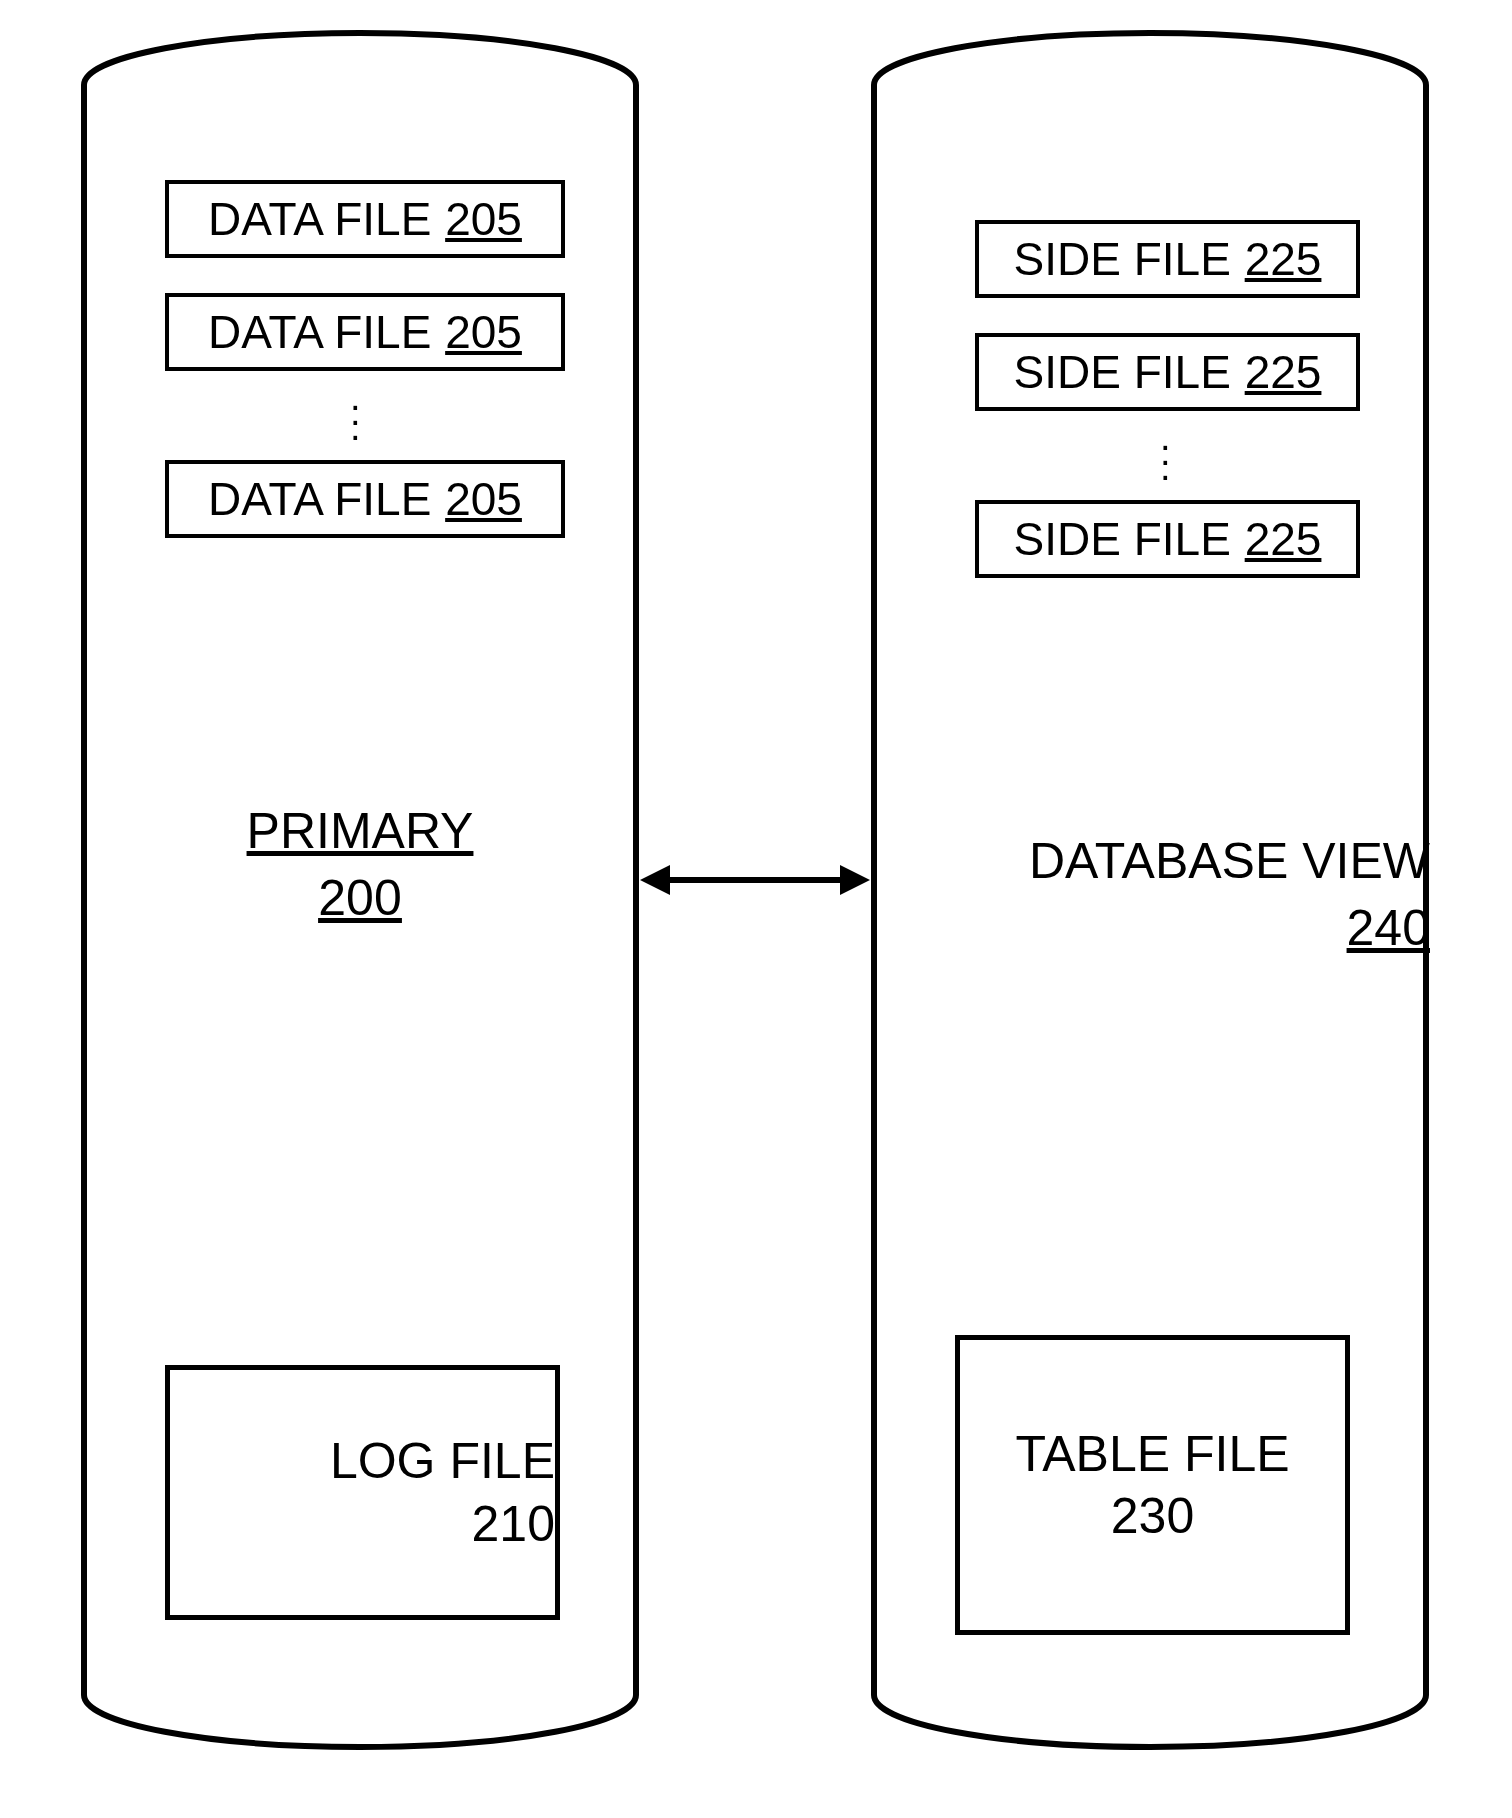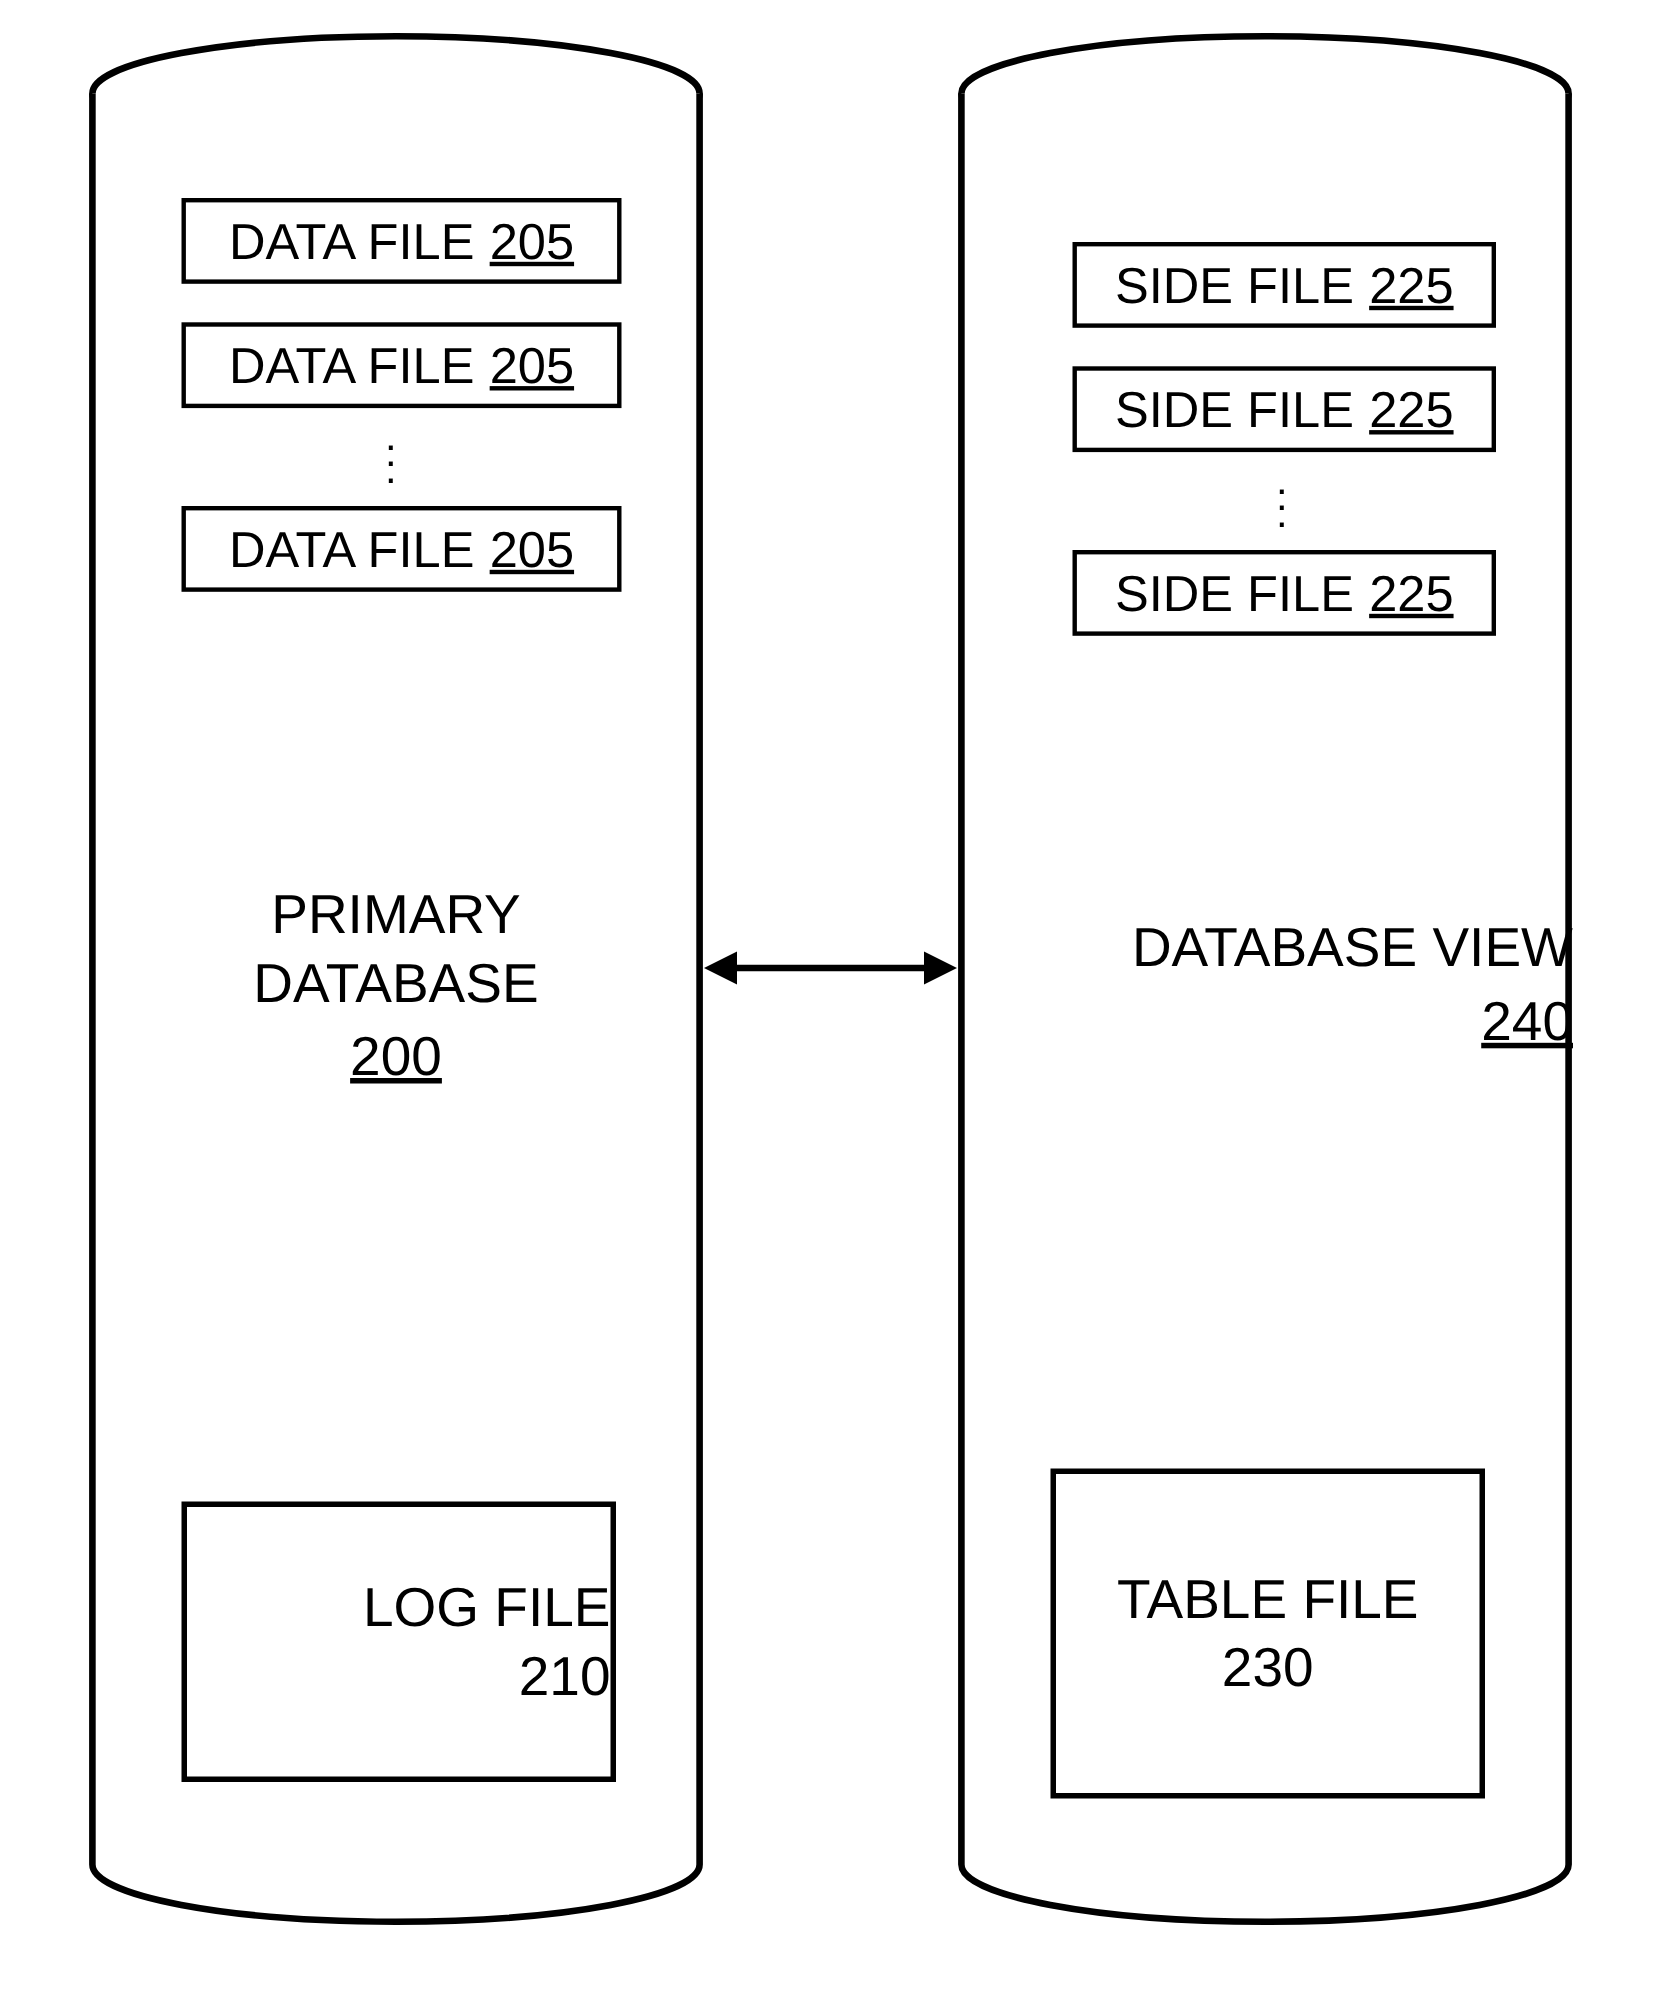--- a/index.html
+++ b/index.html
@@ -104,23 +104,22 @@
     <div class="vdots" style="left:270px; top:360px;">
       <span>.</span>
         <span>.</span>
         <span>.</span>
     </div>
     <div class="file-box" style="left:85px; top:430px; width:400px; height:78px;">
       <span>DATA FILE</span>
       <span class="ref">205</span>
     </div>
 
-    <div class="mid-label" style="left:0; width:560px; top:770px;">
+    <div class="mid-label" style="left:0; width:560px; top:770px;text-decoration:underline;">
       <span>PRIMARY</span><br>
-      <span>DATABASE</span>
       <span class="ref">200</span>
     </div>
 
     <div class="large-box" style="left:85px; top:1335px; width:395px; height:255px;align-items:flex-end;">
       <span>LOG FILE</span>
       <span class="ref">210</span>
     </div>
   </div>
 
   <div class="cylinder right">

